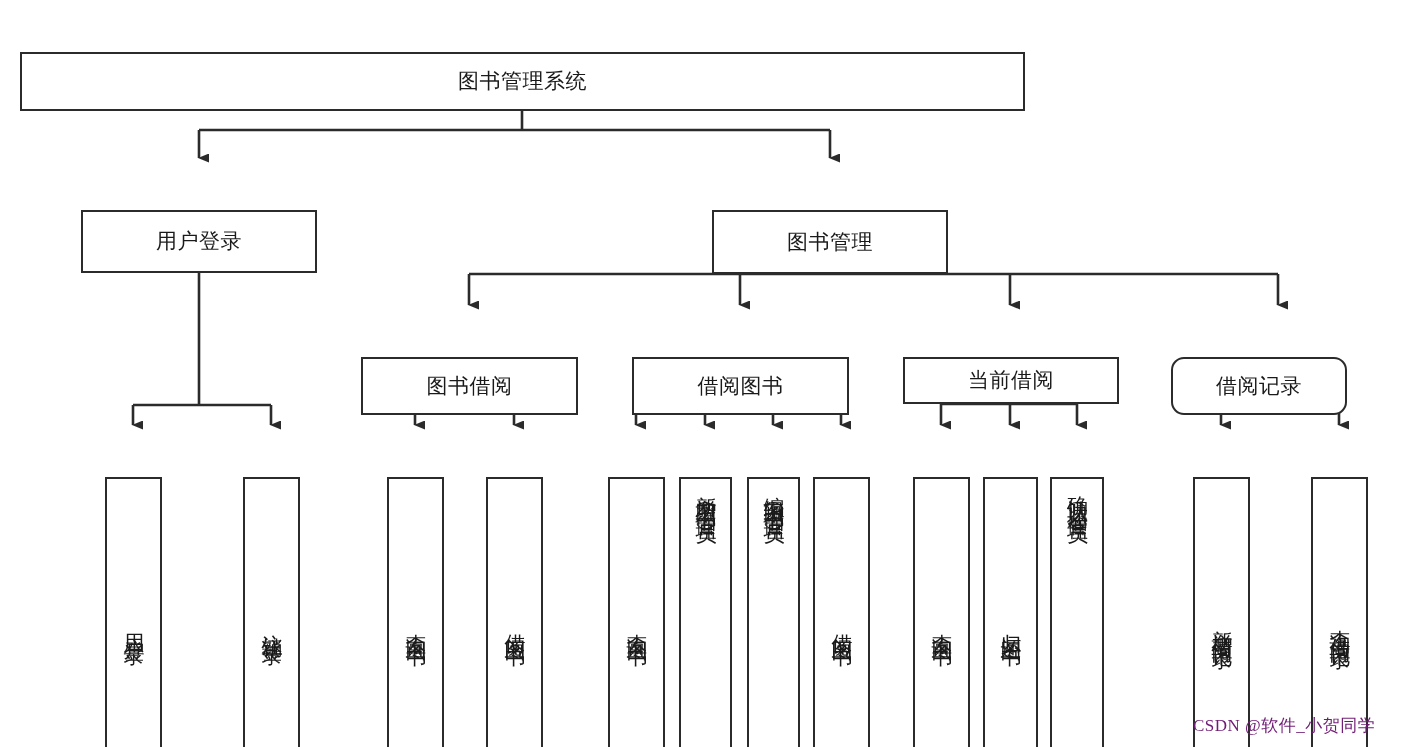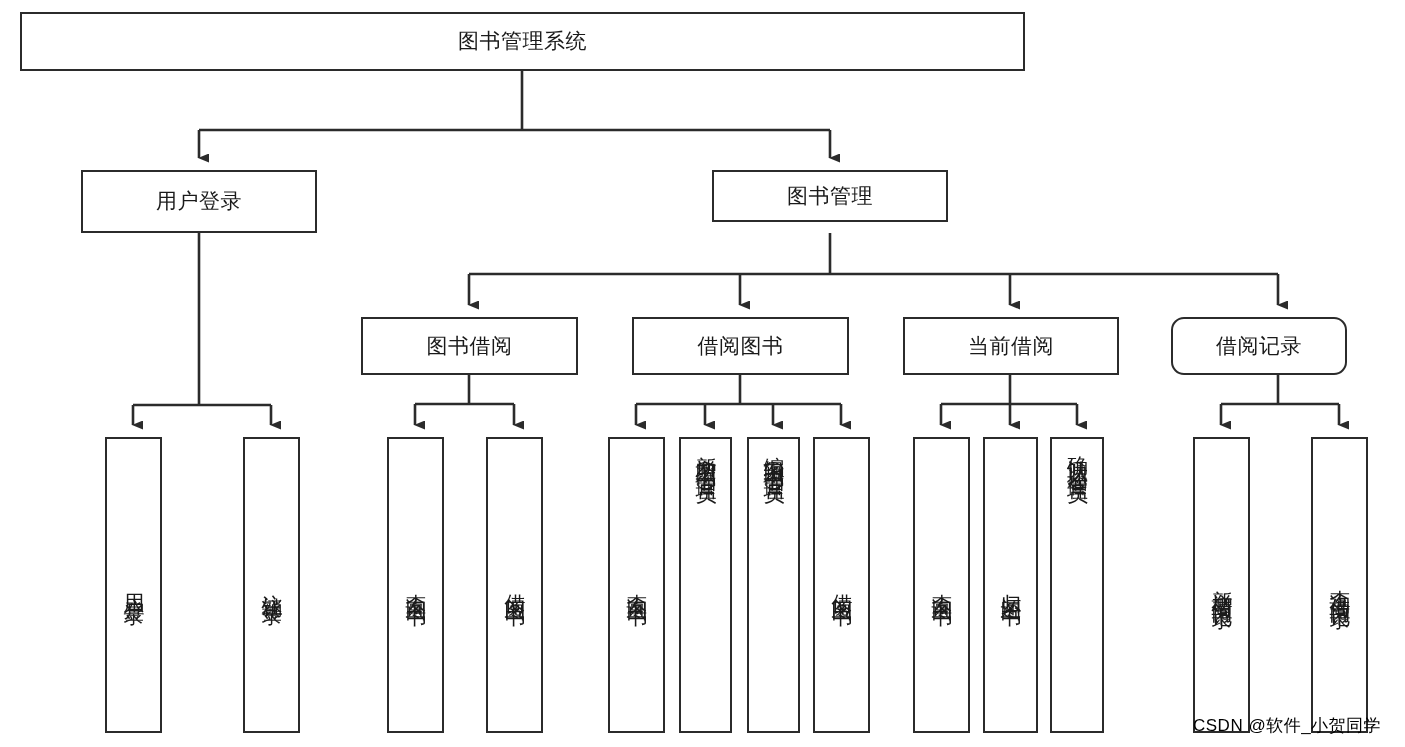--- a/index.html
+++ b/index.html
@@ -26,20 +26,21 @@
   }
   .node {
     position: absolute;
     border: 2.5px solid #2b2b2b;
     background: #ffffff;
     display: flex;
     align-items: center;
     justify-content: center;
     color: #1a1a1a;
     z-index: 2;
+    margin-top: 40px;
   }
   .node-label {
     color: #1a1a1a;
     letter-spacing: 0.5px;
     white-space: nowrap;
     line-height: 1.0;
   }
   
   .node.horiz .node-label {
     font-size: 21px;
@@ -62,22 +63,22 @@
     white-space: nowrap;
   }
   .node.vert.centerv {
     align-items: center;
   }
   #watermark {
     position: absolute;
     left: 1193px;
     top: 714px;
     font-size: 17px;
-    color: #000000;
-    font-family: Liberation Sans, sans-serif;
+    color: #701a75;
+    font-family: Liberation Serif, serif;
     white-space: nowrap;
     z-index: 5;
     letter-spacing: 0.5px;
   }
 </style>
 </head>
 <body>
 
 <div id="diagram-root">
 
@@ -131,31 +132,31 @@
     </g>
   </svg>
 
   <div class="node root horiz" style="left:20px; top:12px; width:1005px; height:59px;">
     <span class="node-label">图书管理系统</span>
   </div>
 
   <div class="node horiz" style="left:81px; top:170px; width:236px; height:63px;">
     <span class="node-label">用户登录</span>
   </div>
-  <div class="node horiz" style="left:712px; top:170px; width:236px; height:52px;">
+  <div class="node horiz" style="left:712px; top:170px; width:236px; height:64px;">
     <span class="node-label">图书管理</span>
   </div>
 
   <div class="node horiz" style="left:361px; top:317px; width:217px; height:58px;">
     <span class="node-label">图书借阅</span>
   </div>
   <div class="node horiz" style="left:632px; top:317px; width:217px; height:58px;">
     <span class="node-label">借阅图书</span>
   </div>
-  <div class="node horiz" style="left:903px; top:317px; width:216px; height:58px;">
+  <div class="node horiz" style="left:903px; top:317px; width:216px; height:47px;">
     <span class="node-label">当前借阅</span>
   </div>
   <div class="node horiz" style="left:1171px; top:317px; width:176px; height:58px;border-radius:13px;">
     <span class="node-label">借阅记录</span>
   </div>
 
   <div class="node vert centerv" style="left:105px; top:437px; width:57px; height:296px;">
     <span class="node-label">用户登录</span>
   </div>
   <div class="node vert centerv" style="left:243px; top:437px; width:57px; height:296px;">

